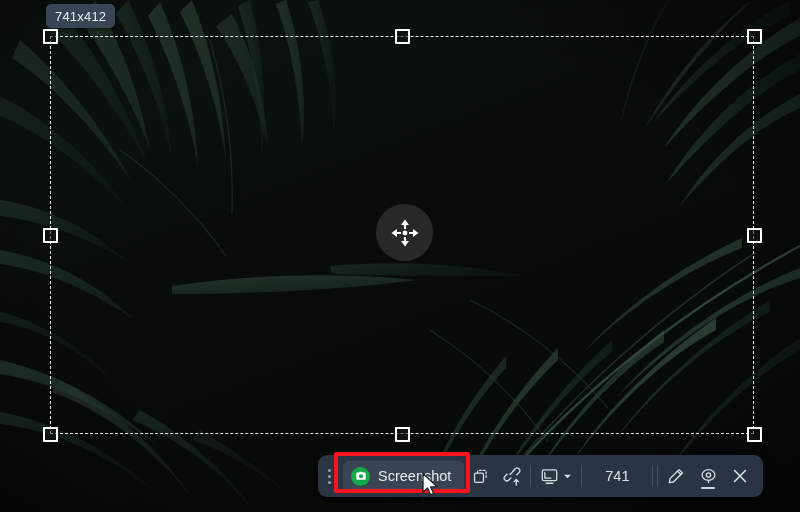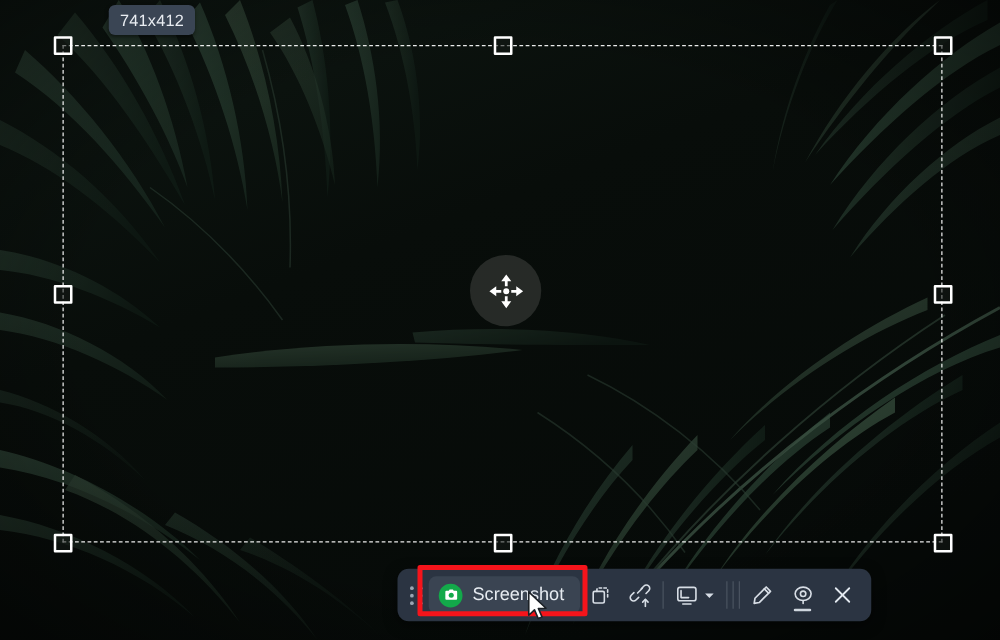--- a/index.html
+++ b/index.html
@@ -59,21 +59,20 @@
     left: 46px; top: 4px;
     height: 24px;
     padding: 0 9px;
     display: flex; align-items: center;
     background: #3a4554;
     color: #e9edf2;
     font-size: 13px;
     border-radius: 5px;
     letter-spacing: 0.2px;
     box-shadow: 0 1px 3px rgba(0,0,0,0.45);
-    margin-left: 41px;
   }
 
   
   .toolbar {
     position: absolute;
     left: 318px; top: 455px;
     height: 42px;
     display: flex; align-items: center;
     background: #2b3442;
     border-radius: 9px;
@@ -348,20 +347,23 @@
           <path d="M7.2 18.8 L14.8 18.8"></path>
         </g>
       </svg>
       <svg width="9" height="9" viewBox="0 0 10 10">
         <path d="M1.2 3 L5 7 L8.8 3 Z" fill="#d7dde5"></path>
       </svg>
     </div>
 
     <div class="tb-sep"></div>
 
+    <div class="num-box">
+      <span>741</span>
+    </div>
 
     <div class="tb-sep"></div>
 
 
     <div class="tb-sep"></div>
 
     <div class="tb-icon">
       <svg width="18" height="18" viewBox="0 0 20 20">
         <g fill="none" stroke="#d7dde5" stroke-width="1.5" stroke-linejoin="round" stroke-linecap="round">
           <path d="M13.3 2.9 L17.1 6.7 L7.1 16.7 L2.6 17.4 L3.3 12.9 Z"></path>

